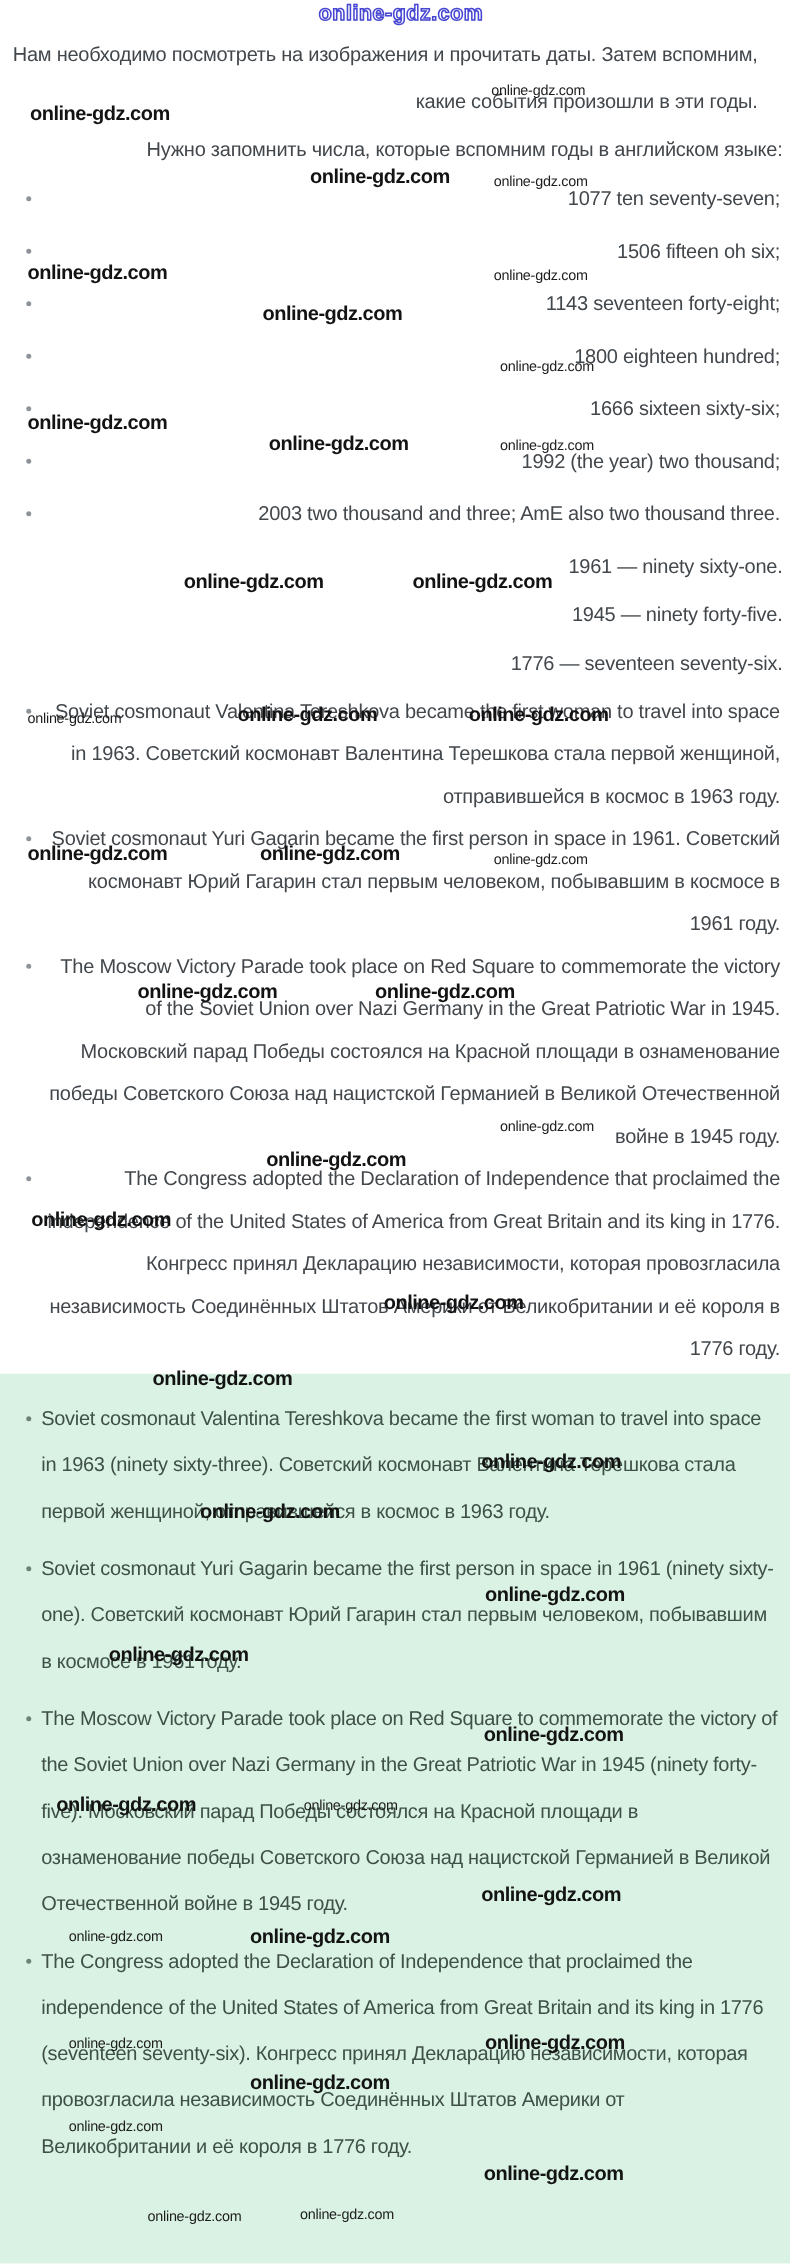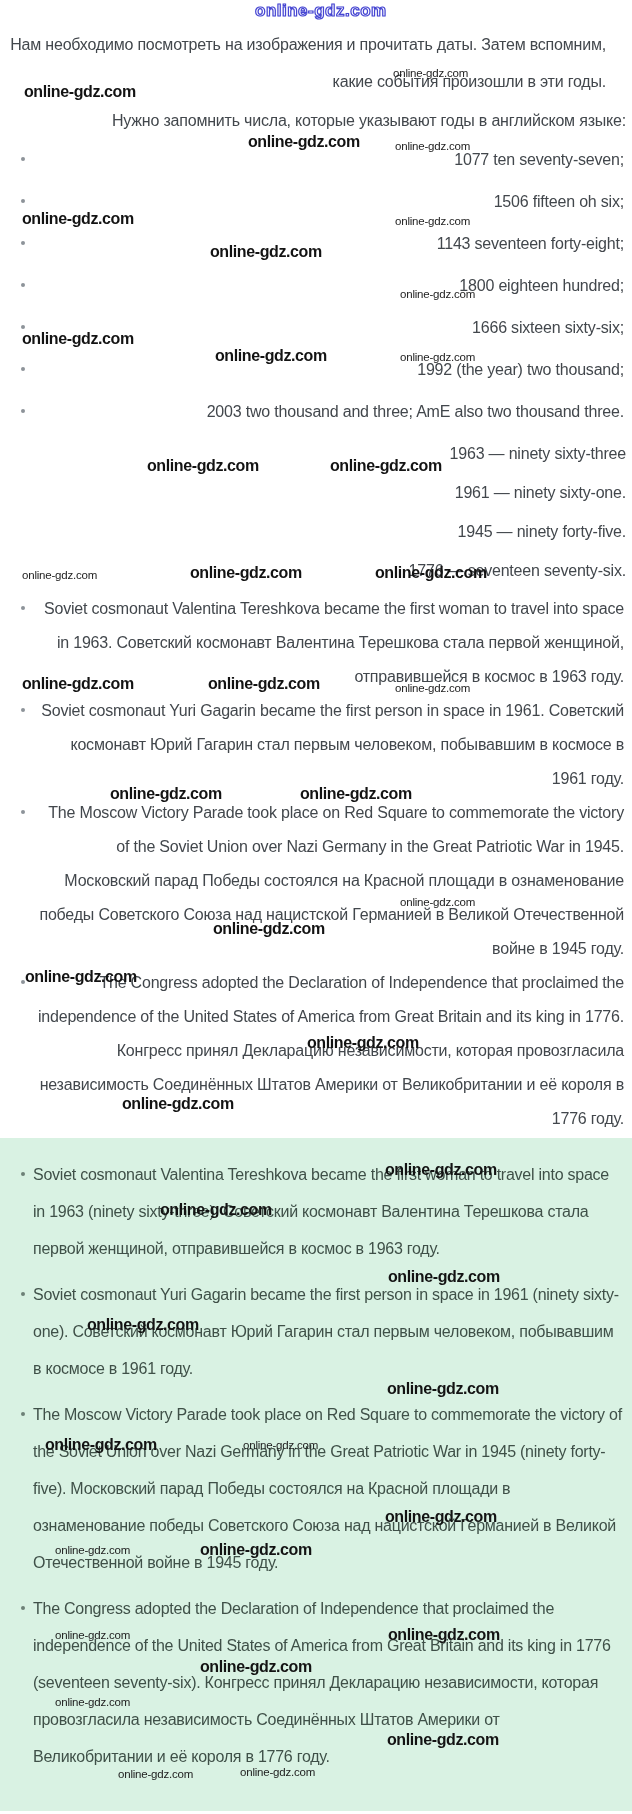--- a/index.html
+++ b/index.html
@@ -103,34 +103,33 @@
       <span class="wm wm-bold" style="left: 200px; top: 1659px;">online-gdz.com</span>
       <span class="wm wm-small" style="left: 55px; top: 1697px;">online-gdz.com</span>
       <span class="wm wm-bold" style="left: 387px; top: 1732px;">online-gdz.com</span>
       <span class="wm wm-small" style="left: 118px; top: 1769px;">online-gdz.com</span>
       <span class="wm wm-small" style="left: 240px; top: 1767px;">online-gdz.com</span>
     </div>
 
   <div class="content">
 
     <p class="para para-1">Нам необходимо посмотреть на изображения и прочитать даты. Затем вспомним, какие события произошли в эти годы.</p>
-    <p class="para para-2">Нужно запомнить числа, которые указывают годы в английском языке:</p>
+    <p class="para para-2">Нужно запомнить числа, которые вспомним годы в английском языке:</p>
 
     <ul class="plain years-list">
       <li class="bullet-line">1077 ten seventy-seven;</li>
       <li class="bullet-line">1506 fifteen oh six;</li>
       <li class="bullet-line">1143 seventeen forty-eight;</li>
       <li class="bullet-line">1800 eighteen hundred;</li>
       <li class="bullet-line">1666 sixteen sixty-six;</li>
       <li class="bullet-line">1992 (the year) two thousand;</li>
       <li class="bullet-line">2003 two thousand and three; AmE also two thousand three.</li>
     </ul>
 
     <div class="readings">
-      <div class="reading-line">1963 — ninety sixty-three</div>
       <div class="reading-line">1961 — ninety sixty-one.</div>
       <div class="reading-line">1945 — ninety forty-five.</div>
       <div class="reading-line">1776 — seventeen seventy-six.</div>
     </div>
 
     <ul class="plain events-list">
       <li class="bullet-line">Soviet cosmonaut Valentina Tereshkova became the first woman to travel into space in 1963. Советский космонавт Валентина Терешкова стала первой женщиной, отправившейся в космос в 1963 году.</li>
       <li class="bullet-line">Soviet cosmonaut Yuri Gagarin became the first person in space in 1961. Советский космонавт Юрий Гагарин стал первым человеком, побывавшим в космосе в 1961 году.</li>
       <li class="bullet-line">The Moscow Victory Parade took place on Red Square to commemorate the victory of the Soviet Union over Nazi Germany in the Great Patriotic War in 1945. Московский парад Победы состоялся на Красной площади в ознаменование победы Советского Союза над нацистской Германией в Великой Отечественной войне в 1945 году.</li>
       <li class="bullet-line">The Congress adopted the Declaration of Independence that proclaimed the independence of the United States of America from Great Britain and its king in 1776. Конгресс принял Декларацию независимости, которая провозгласила независимость Соединённых Штатов Америки от Великобритании и её короля в 1776 году.</li>

